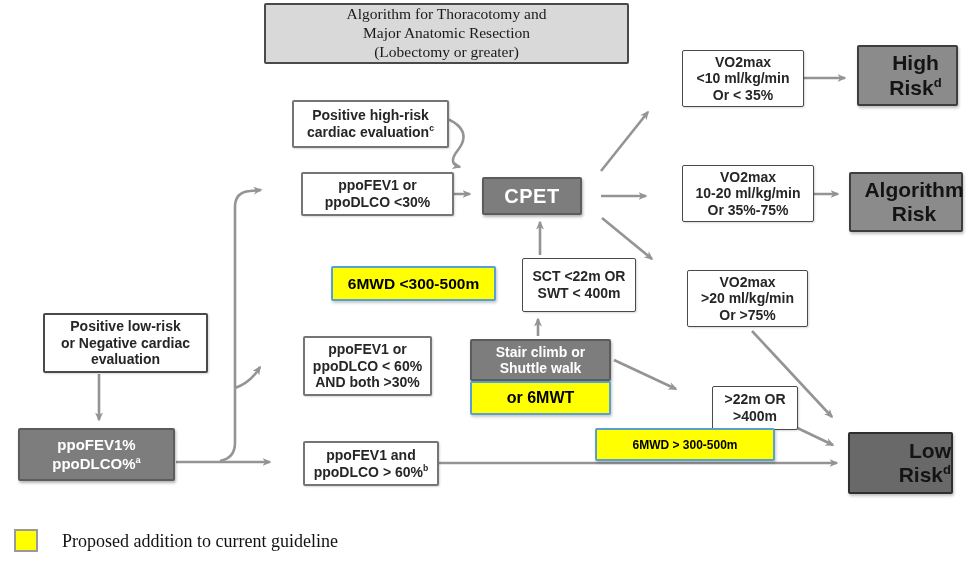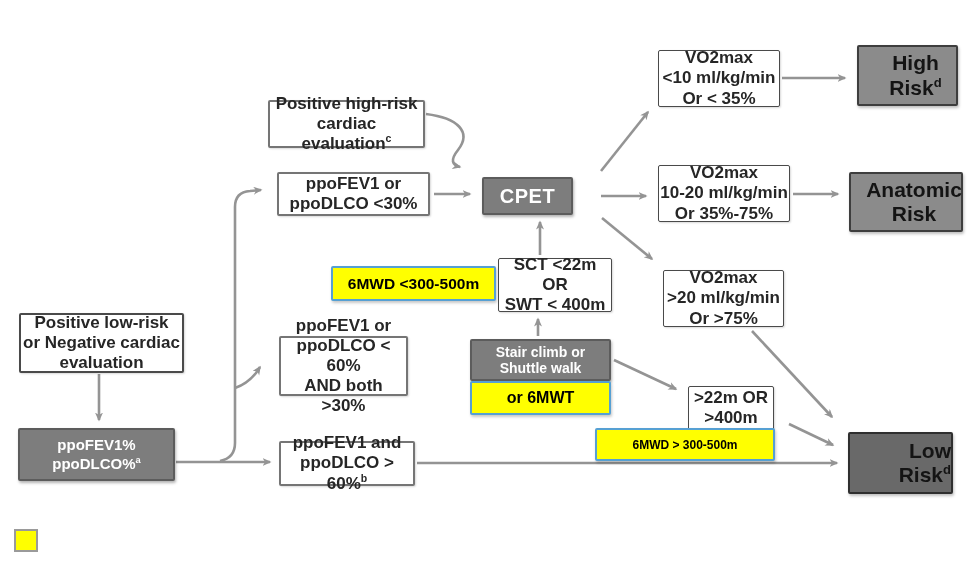--- a/index.html
+++ b/index.html
@@ -2,21 +2,21 @@
 <html><head>
 <meta charset="utf-8">
 <style>
   html,body{margin:0;padding:0;background:#fff;}
   .stage{position:relative;width:975px;height:564px;background:#ffffff;
          font-family:"Liberation Sans", sans-serif;overflow:hidden;}
   svg.arrows{position:absolute;left:0;top:0;z-index:0;}
   .box{position:absolute;display:flex;flex-direction:column;align-items:center;
        justify-content:center;text-align:center;box-sizing:border-box;
        border-radius:2px;z-index:1;}
-  .sans{font-size:17px;font-weight:600;color:#262626;line-height:1.18;}
+  .sans{font-size:14px;font-weight:600;color:#262626;line-height:1.18;margin-left:24px;}
   .wbox{background:#ffffff;border:2px solid #757575;box-shadow:1px 1px 2px rgba(0,0,0,.15);}
   .dark-border{border-color:#4a4a4a;}
   .thin{border-width:1.5px;}
   .graybox{background:#7d7d7d;border:2px solid #5c5c5c;color:#fff;
            box-shadow:1px 2px 3px rgba(0,0,0,.3);}
   .riskbox{background:#8b8b8b;border:2px solid #3e3e3e;color:#141414;
            font-size:21px;font-weight:600;line-height:1.15;box-shadow:1px 2px 3px rgba(0,0,0,.25);padding-left:16px;}
   .lowrisk{background:#696969;border-color:#2f2f2f;}
   .yellow{background:#ffff00;border:2px solid #56a0d3;color:#000;
           font-weight:600;box-shadow:1px 2px 3px rgba(0,0,0,.22);}
@@ -54,32 +54,37 @@
       <path d="M 417 463 H 837" marker-end="url(#ah)"></path>
       <path d="M 540 255 V 222" marker-end="url(#ah)"></path>
       <path d="M 538 336 V 319" marker-end="url(#ah)"></path>
       <path d="M 99 374 V 420" marker-end="url(#ah)"></path>
       <path d="M 176 462 H 270" marker-end="url(#ah)"></path>
       <path d="M 220 461 Q 235 458 235 443 L 235 207 Q 235 192 250 191 L 261 190" marker-end="url(#ah)"></path>
       <path d="M 235 388 Q 247 384 256 373 L 260 367" marker-end="url(#ah)"></path>
     </g>
   </svg>
 
+  <div class="box titlebox" style="left:264px;top:3px;width:365px;height:61px;">
+    <div>Algorithm for Thoracotomy and</div>
+    <div>Major Anatomic Resection</div>
+    <div>(Lobectomy or greater)</div>
+  </div>
 
   <div class="box wbox sans" style="left:268px;top:100px;width:157px;height:48px;">
     <div>Positive high-risk</div>
     <div><span>cardiac evaluation</span><sup>c</sup></div>
   </div>
 
   <div class="box wbox sans" style="left:277px;top:172px;width:153px;height:44px;">
     <div>ppoFEV1 or</div>
     <div>ppoDLCO &lt;30%</div>
   </div>
 
-  <div class="box graybox" style="left:482px;top:177px;width:91px;height:38px;font-size:20px;font-weight:bold;letter-spacing:.5px;">
+  <div class="box graybox" style="left:482px;top:177px;width:100px;height:38px;font-size:20px;font-weight:bold;letter-spacing:.5px;">
     <div>CPET</div>
   </div>
 
   <div class="box wbox thin dark-border sans" style="left:658px;top:50px;width:122px;height:57px;">
     <div>VO2max</div>
     <div>&lt;10 ml/kg/min</div>
     <div>Or &lt; 35%</div>
   </div>
 
   <div class="box riskbox" style="left:857px;top:45px;width:101px;height:61px;">
@@ -87,21 +92,21 @@
     <div><span>Risk</span><sup>d</sup></div>
   </div>
 
   <div class="box wbox thin dark-border sans" style="left:658px;top:165px;width:132px;height:57px;">
     <div>VO2max</div>
     <div>10-20 ml/kg/min</div>
     <div>Or 35%-75%</div>
   </div>
 
   <div class="box riskbox" style="left:849px;top:172px;width:114px;height:60px;">
-    <div>Anatomic</div>
+    <div>Algorithm</div>
     <div>Risk</div>
   </div>
 
   <div class="box wbox thin dark-border sans" style="left:663px;top:270px;width:121px;height:57px;">
     <div>VO2max</div>
     <div>&gt;20 ml/kg/min</div>
     <div>Or &gt;75%</div>
   </div>
 
   <div class="box yellow" style="left:331px;top:266px;width:165px;height:35px;font-size:15.5px;">
@@ -152,14 +157,15 @@
     <div>ppoFEV1 and</div>
     <div><span>ppoDLCO &gt; 60%</span><sup>b</sup></div>
   </div>
 
   <div class="box riskbox lowrisk" style="left:848px;top:432px;width:105px;height:62px;align-items:flex-end;">
     <div>Low</div>
     <div><span>Risk</span><sup>d</sup></div>
   </div>
 
   <div class="legend-swatch" style="left:14px;top:529px;width:24px;height:23px;"></div>
+  <div class="legend-label" style="left:62px;top:531px;">Proposed addition to current guideline</div>
 
 </div>
 
 </body></html>

